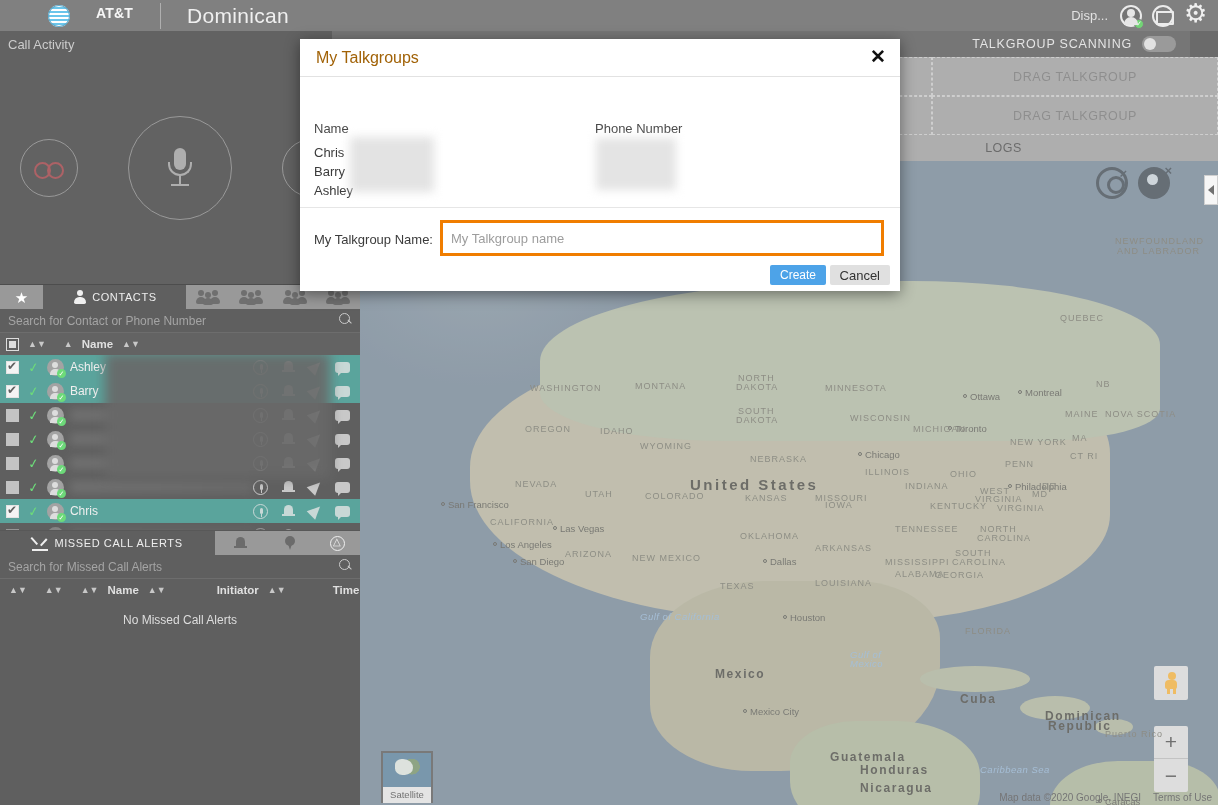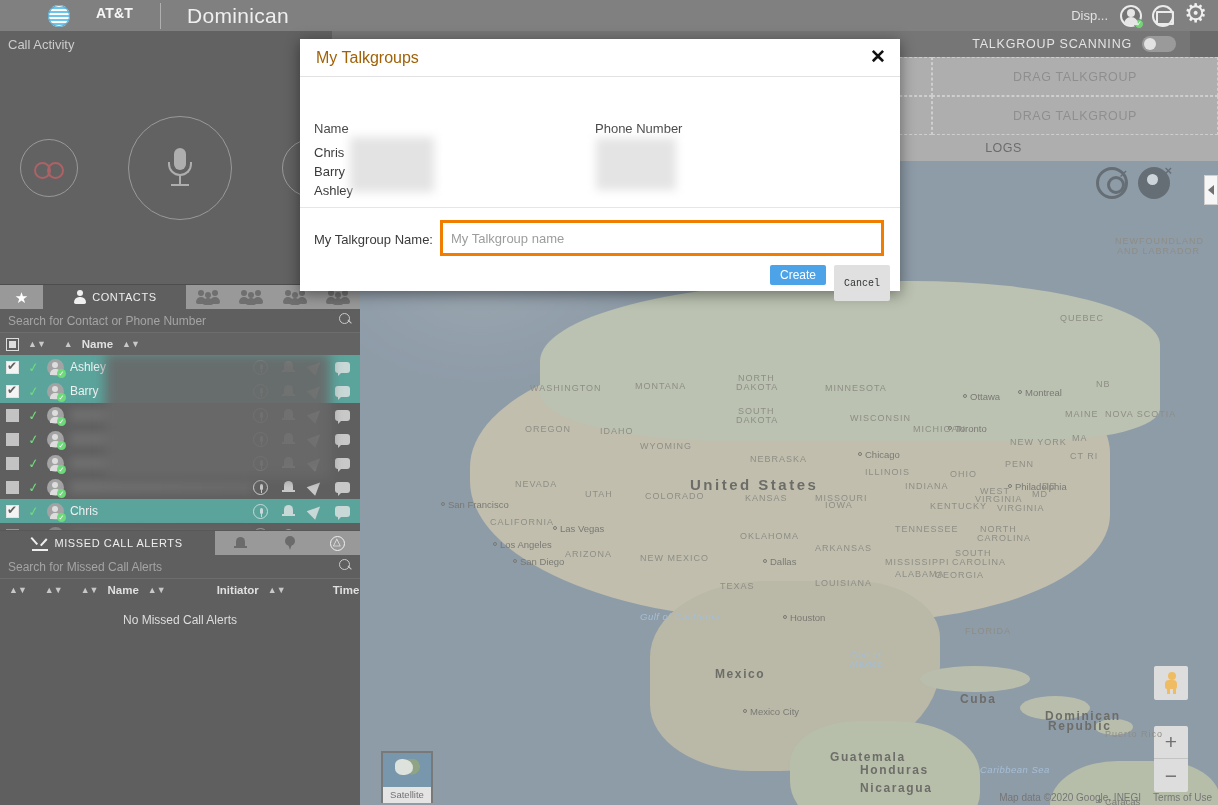--- a/index.html
+++ b/index.html
@@ -240,23 +240,23 @@
     border: 3px solid #f07d00; background: #fff; font-size: 13px; color: #333;
     padding: 0 8px; outline: none; font-family: "Liberation Sans", sans-serif;
   }
   #tg-name-input::placeholder { color: #9d9d9d; }
   #btn-create {
     position: absolute; right: 74px; top: 57px; height: 20px; padding: 0 10px;
     background: #4da3e8; color: #fff; border: none; font-size: 12px; cursor: pointer; border-radius: 2px;
     font-family: "Liberation Sans", sans-serif;
   }
   #btn-cancel {
-    position: absolute; right: 10px; top: 57px; height: 36px; padding: 0 10px;
-    background: #e0e0e0; color: #333; border: none; font-size: 10px; cursor: pointer; border-radius: 2px;
-    font-family: Liberation Mono, monospace;
+    position: absolute; right: 10px; top: 57px; height: 20px; padding: 0 10px;
+    background: #e0e0e0; color: #333; border: none; font-size: 13px; cursor: pointer; border-radius: 2px;
+    font-family: Liberation Sans, sans-serif;
   }
 </style>
 </head>
 <body>
 
 <div id="app">
 
   <div id="header">
     <div id="hdr-left">
       <div class="att-globe"></div>
@@ -663,21 +663,21 @@
         <div class="maplabel" style="left: 380px; top: 370px;">OKLAHOMA</div>
         <div class="maplabel" style="left: 535px; top: 363px;">TENNESSEE</div>
         <div class="maplabel" style="left: 620px; top: 363px;">NORTH</div>
         <div class="maplabel" style="left: 617px; top: 372px;">CAROLINA</div>
         <div class="maplabel city" style="left: 140px; top: 378px;">Los Angeles</div>
         <div class="citydot" style="left: 133px; top: 381px;"></div>
         <div class="maplabel" style="left: 205px; top: 388px;">ARIZONA</div>
         <div class="maplabel" style="left: 455px; top: 382px;">ARKANSAS</div>
         <div class="maplabel city" style="left: 160px; top: 395px;">San Diego</div>
         <div class="citydot" style="left: 153px; top: 398px;"></div>
-        <div class="maplabel" style="left: 280px; top: 392px;">NEW MEXICO</div>
+        <div class="maplabel" style="left: 272px; top: 392px;">NEW MEXICO</div>
         <div class="maplabel city" style="left: 410px; top: 395px;">Dallas</div>
         <div class="citydot" style="left: 403px; top: 398px;"></div>
         <div class="maplabel" style="left: 495px; top: 396px; padding-left: 30px;">MISSISSIPPI</div>
         <div class="maplabel" style="left: 595px; top: 387px;">SOUTH</div>
         <div class="maplabel" style="left: 592px; top: 396px;">CAROLINA</div>
         <div class="maplabel" style="left: 535px; top: 408px;">ALABAMA</div>
         <div class="maplabel" style="left: 575px; top: 409px;">GEORGIA</div>
         <div class="maplabel" style="left: 360px; top: 420px;">TEXAS</div>
         <div class="maplabel" style="left: 455px; top: 417px;">LOUISIANA</div>
         <div class="maplabel city" style="left: 430px; top: 451px;">Houston</div>

